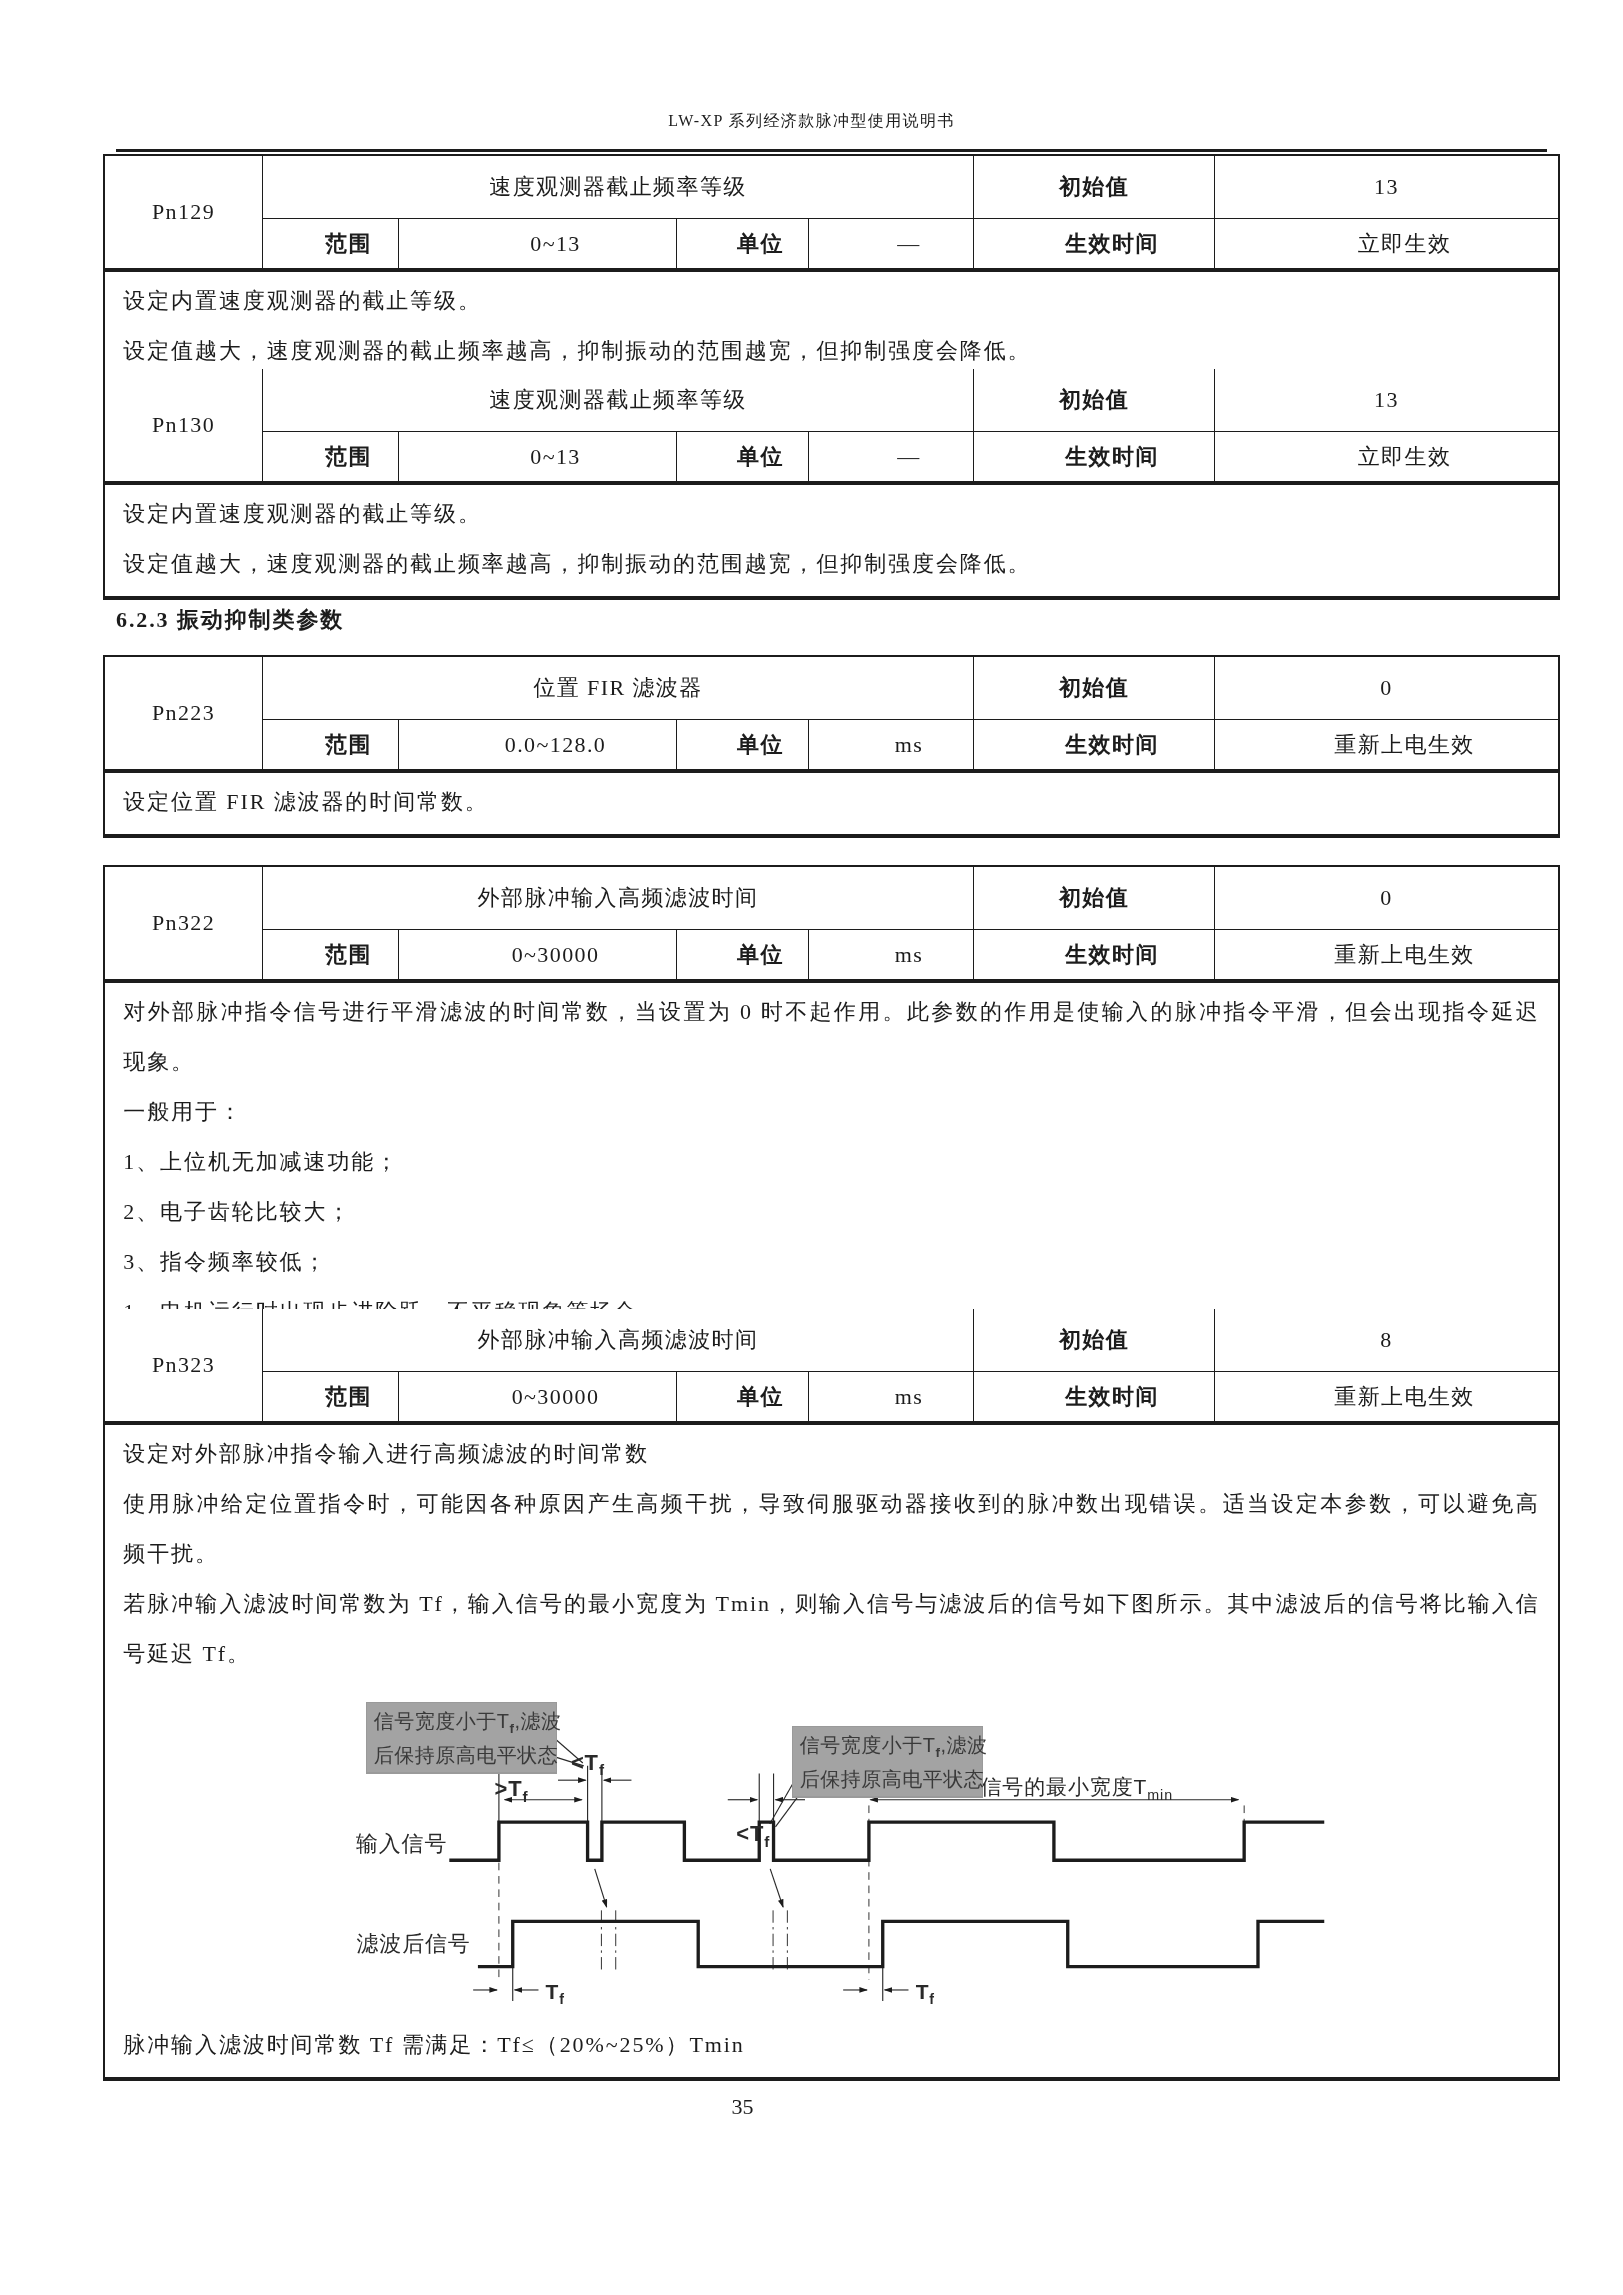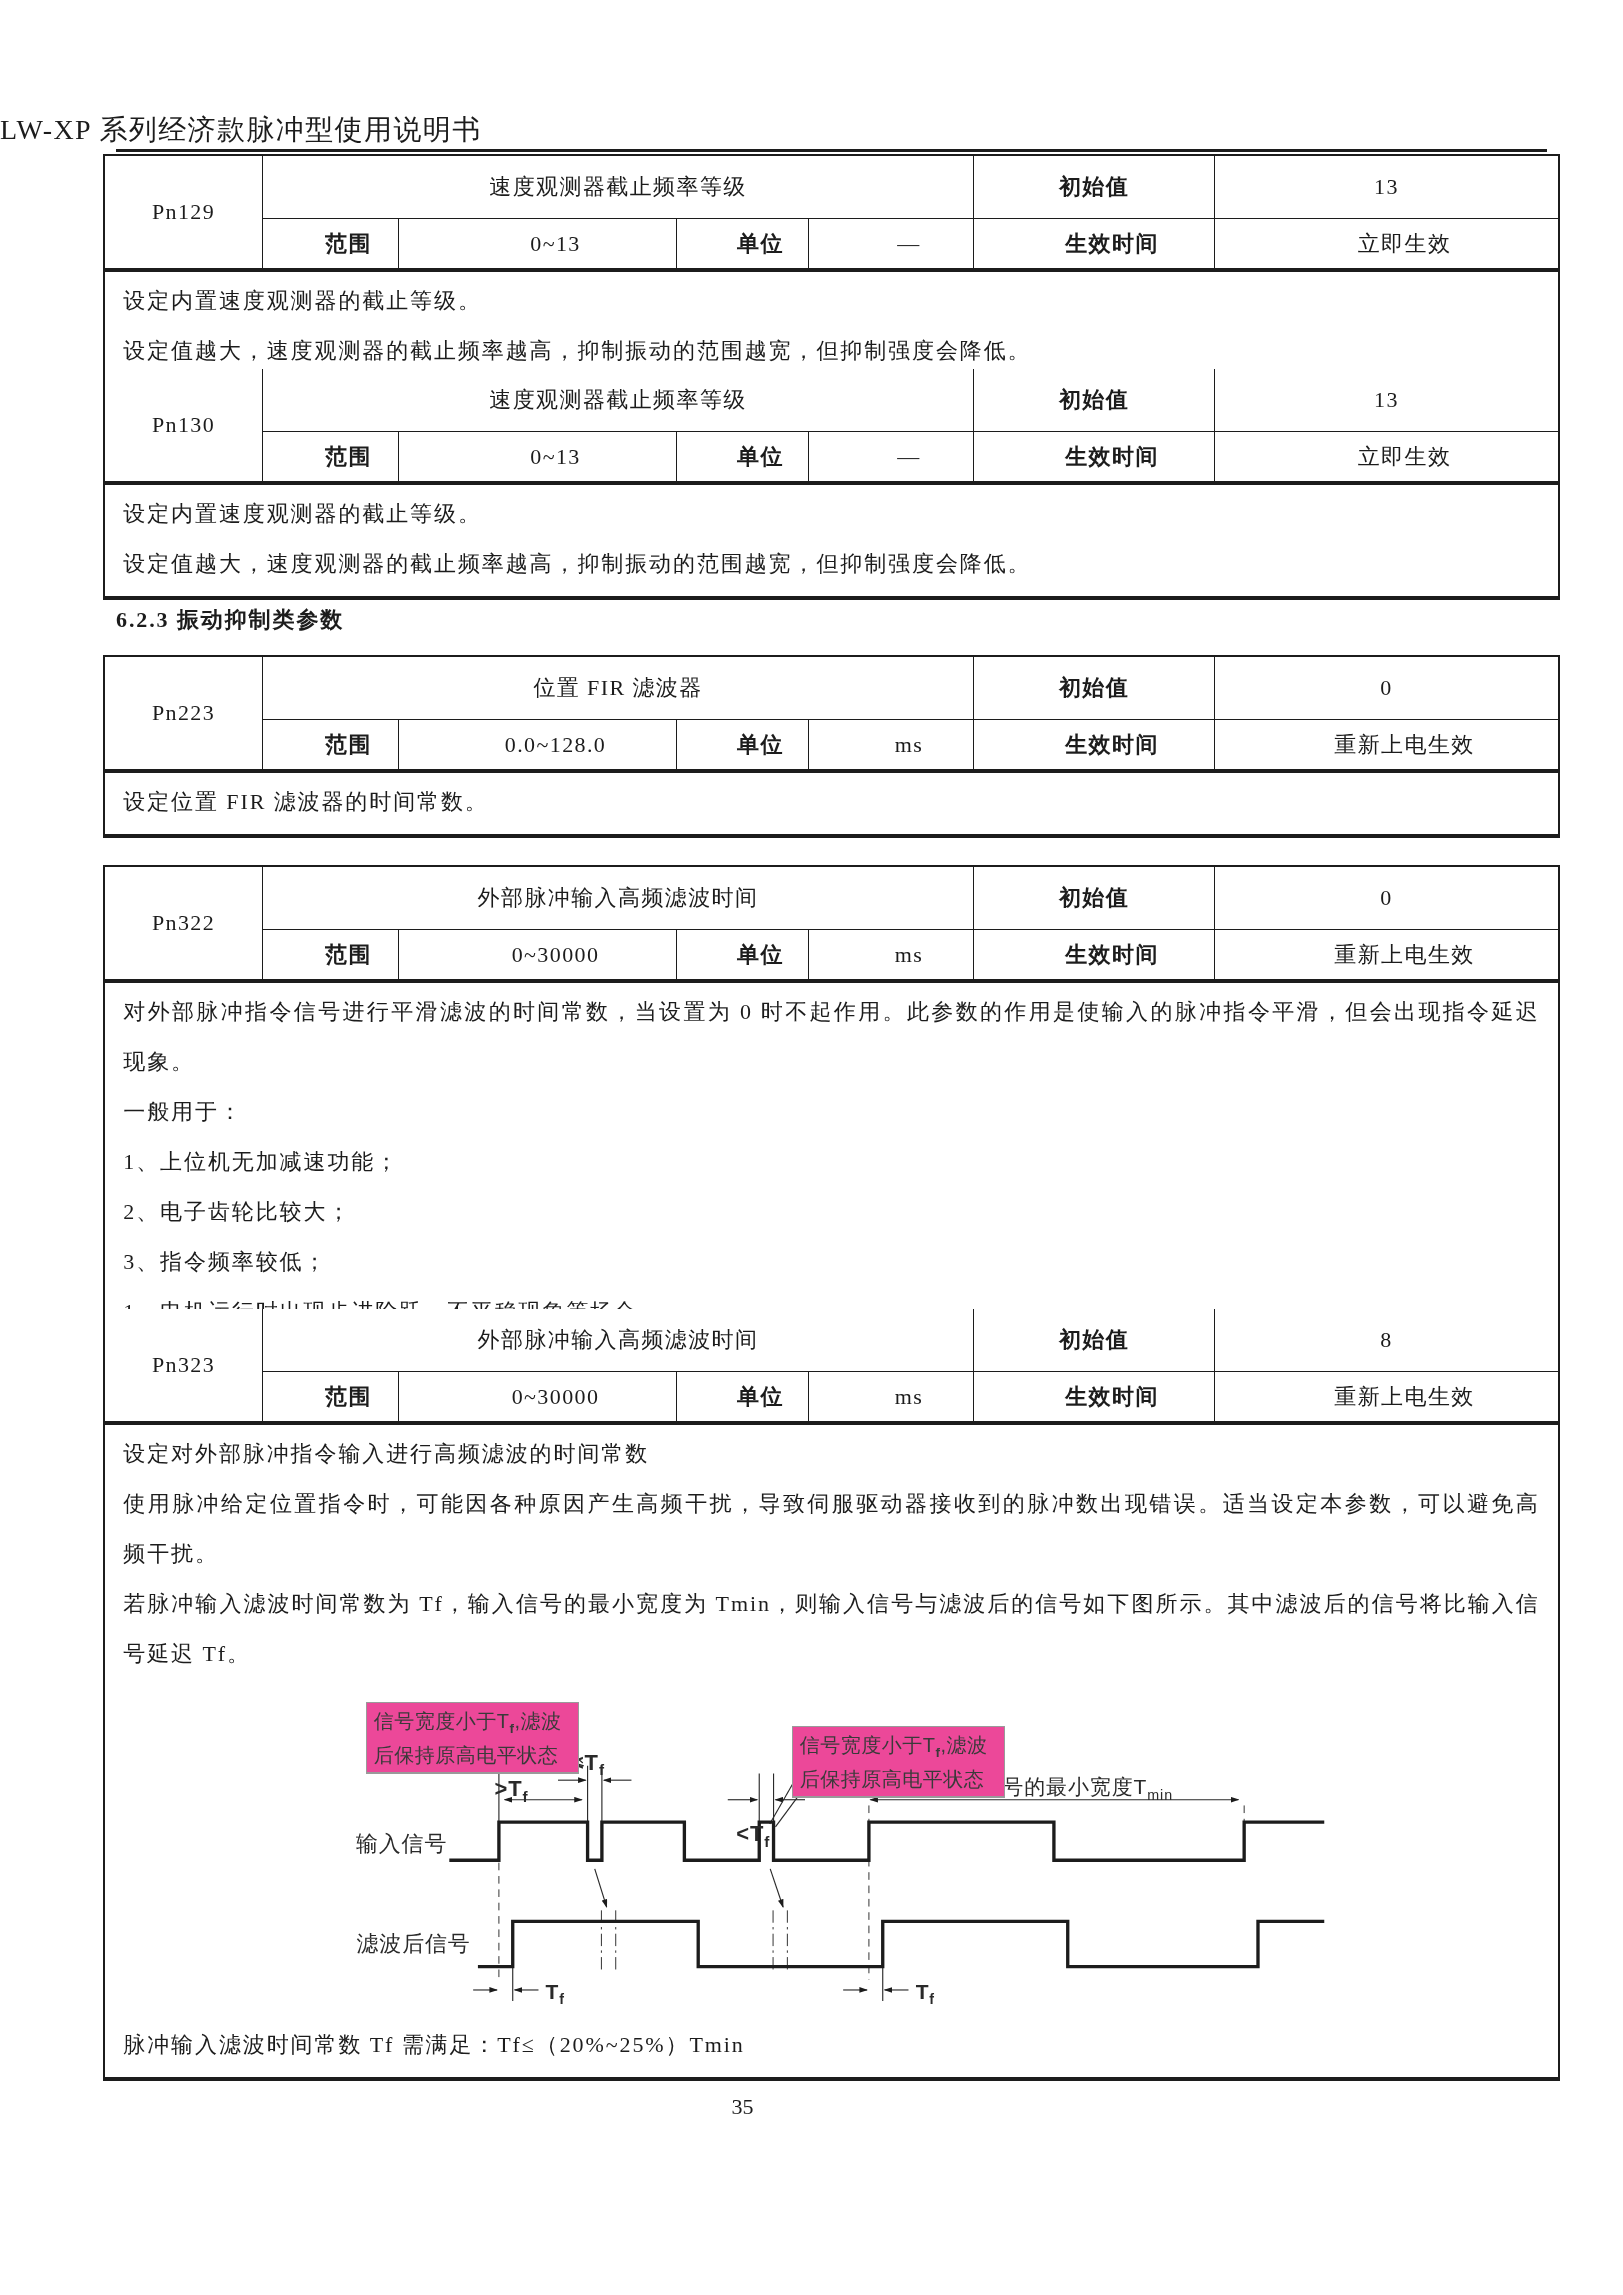--- a/index.html
+++ b/index.html
@@ -2,22 +2,22 @@
 <html style="font-size:7.6px"><head>
 <meta charset="utf-8">
 <style>
   html,body{margin:0;padding:0;}
   body{
     width:1623px;height:2295px;position:relative;background:#ffffff;
     font-family:"Liberation Serif","DejaVu Serif",serif;color:#1c1c1c;
     overflow:hidden;
   }
   .hdr-title{
-    position:absolute;top:111px;left:0;width:1623px;
-    font-size:28px;letter-spacing:1.4px;white-space:nowrap;
+    position:absolute;top:111px;left:0;width:1623px;text-align:center;
+    font-size:16px;letter-spacing:1.4px;white-space:nowrap;
   }
   .hdr-rule{
     position:absolute;top:149px;left:116px;width:1431px;height:2.9px;background:#1c1c1c;
   }
   .pblock{
     position:absolute;left:103px;width:1457px;box-sizing:border-box;
     border-left:2.4px solid #1c1c1c;border-right:2.4px solid #1c1c1c;
     border-bottom:4.8px solid #1c1c1c;background:#fff;
   }
   .pblock.btop{border-top:2.4px solid #1c1c1c;}
@@ -49,22 +49,22 @@
   .page-num{
     position:absolute;top:2094px;left:0;width:1485px;text-align:center;font-size:22px;
   }
   
   .diagram{
     position:relative;height:329px;margin:0 -14.3px;
     font-family:"Liberation Sans","DejaVu Sans",sans-serif;
   }
   .diagram svg{position:absolute;left:0;top:0;}
   .callout{
-    position:absolute;box-sizing:border-box;width:213px;
-    border:1.4px solid #9a9a9a;border-bottom-width:2.4px;background:#ec4899;
+    position:absolute;box-sizing:border-box;width:191px;
+    border:1.4px solid #9a9a9a;border-bottom-width:2.4px;background:#a3a3a3;
     padding:4.8px 6.7px;font-size:20px;line-height:26px;letter-spacing:0.5px;
     white-space:nowrap;color:#3a3a3a;
   }
   .callout b{font-weight:bold;}
   .cb1{left:261px;top:21px;}
   .cb2{left:687px;top:45px;}
   .svgtxt{fill:#2a2a2a;}
   .wv{stroke:#1c1c1c;stroke-width:7;fill:none;}
   .thin{stroke:#2a2a2a;stroke-width:2.4;fill:none;}
   .dsh{stroke:#2a2a2a;stroke-width:2;fill:none;stroke-dasharray:16 12;}

